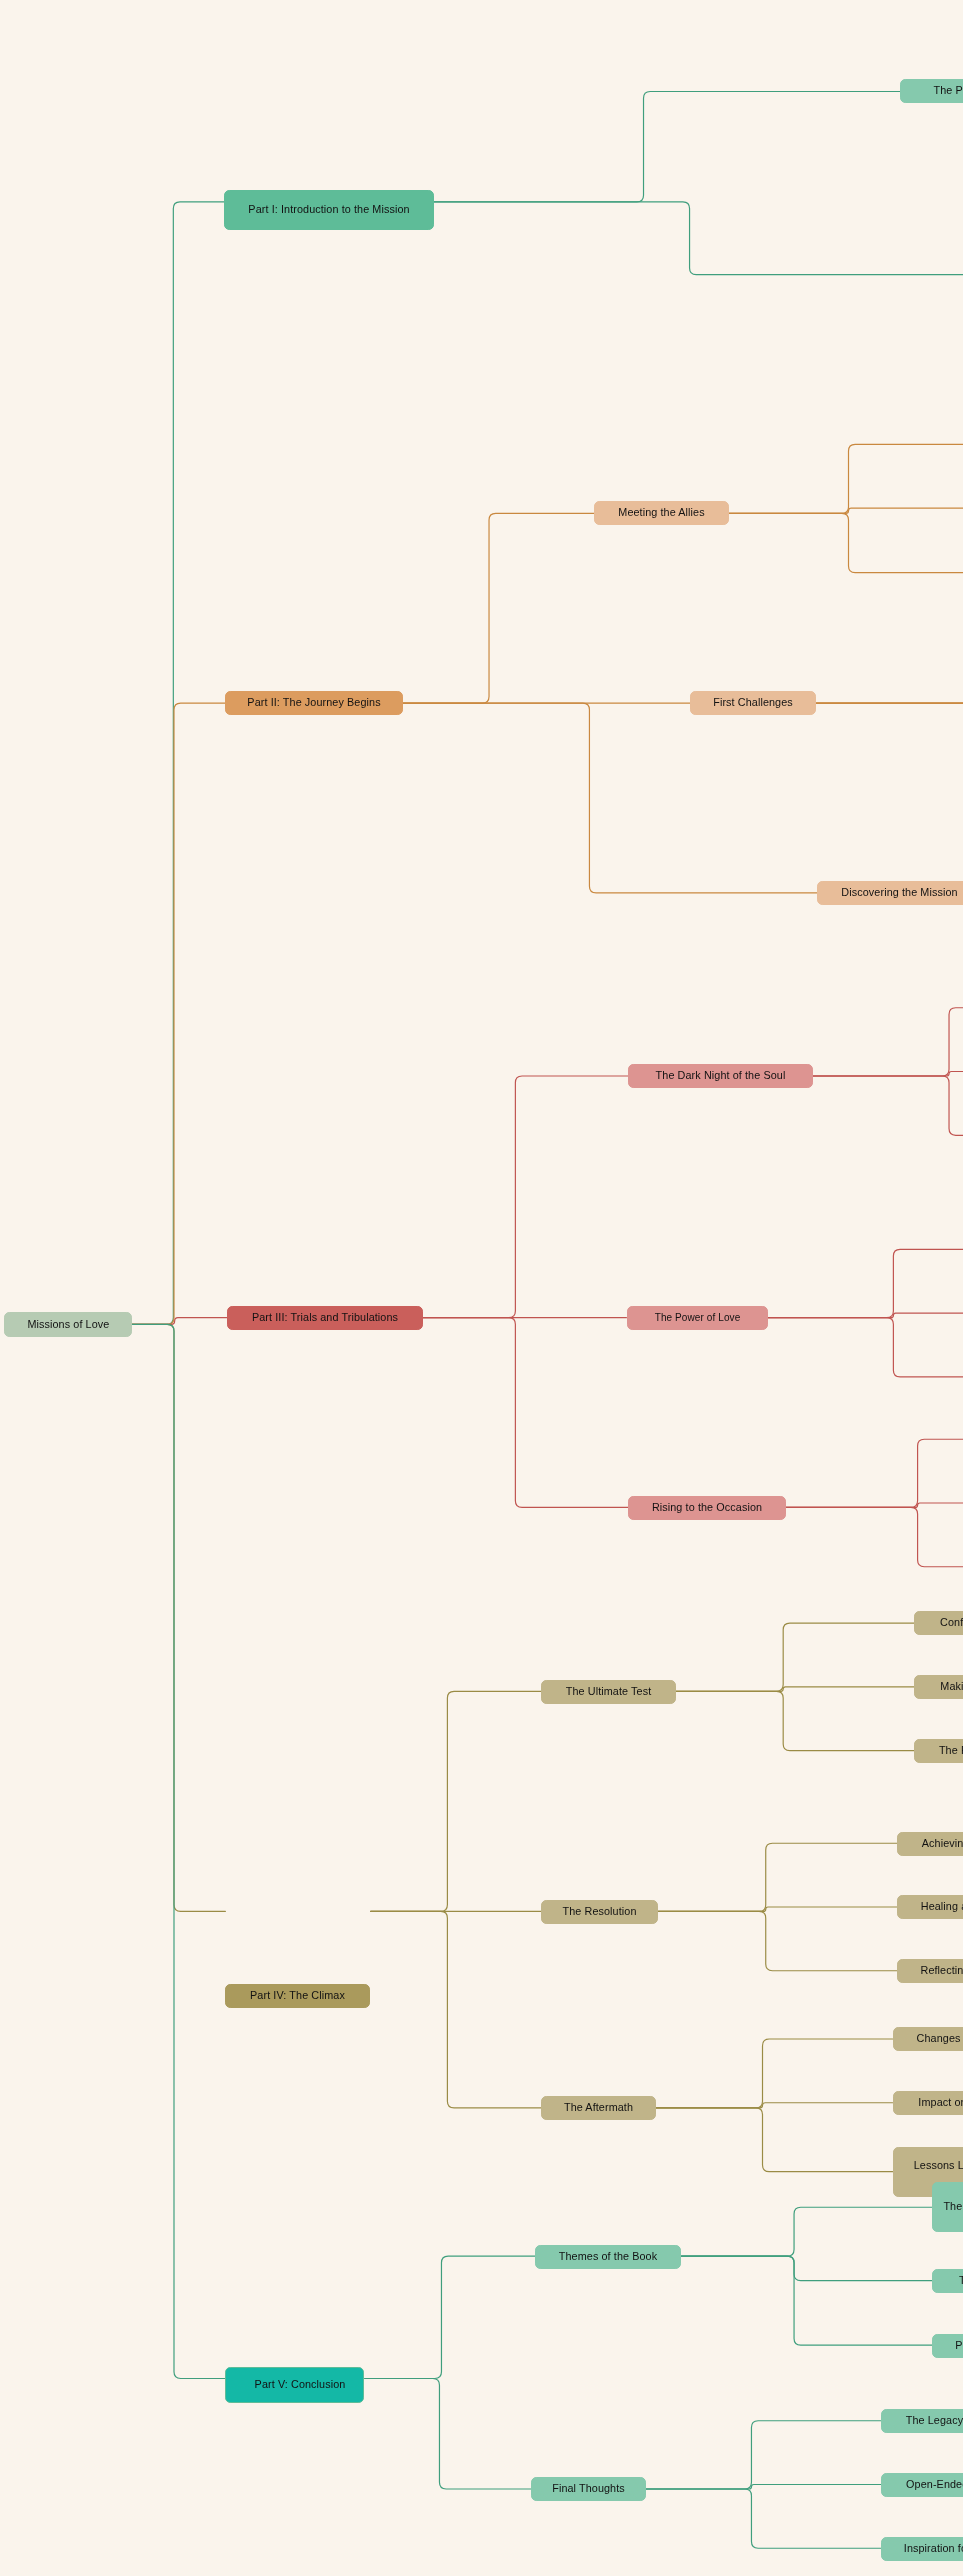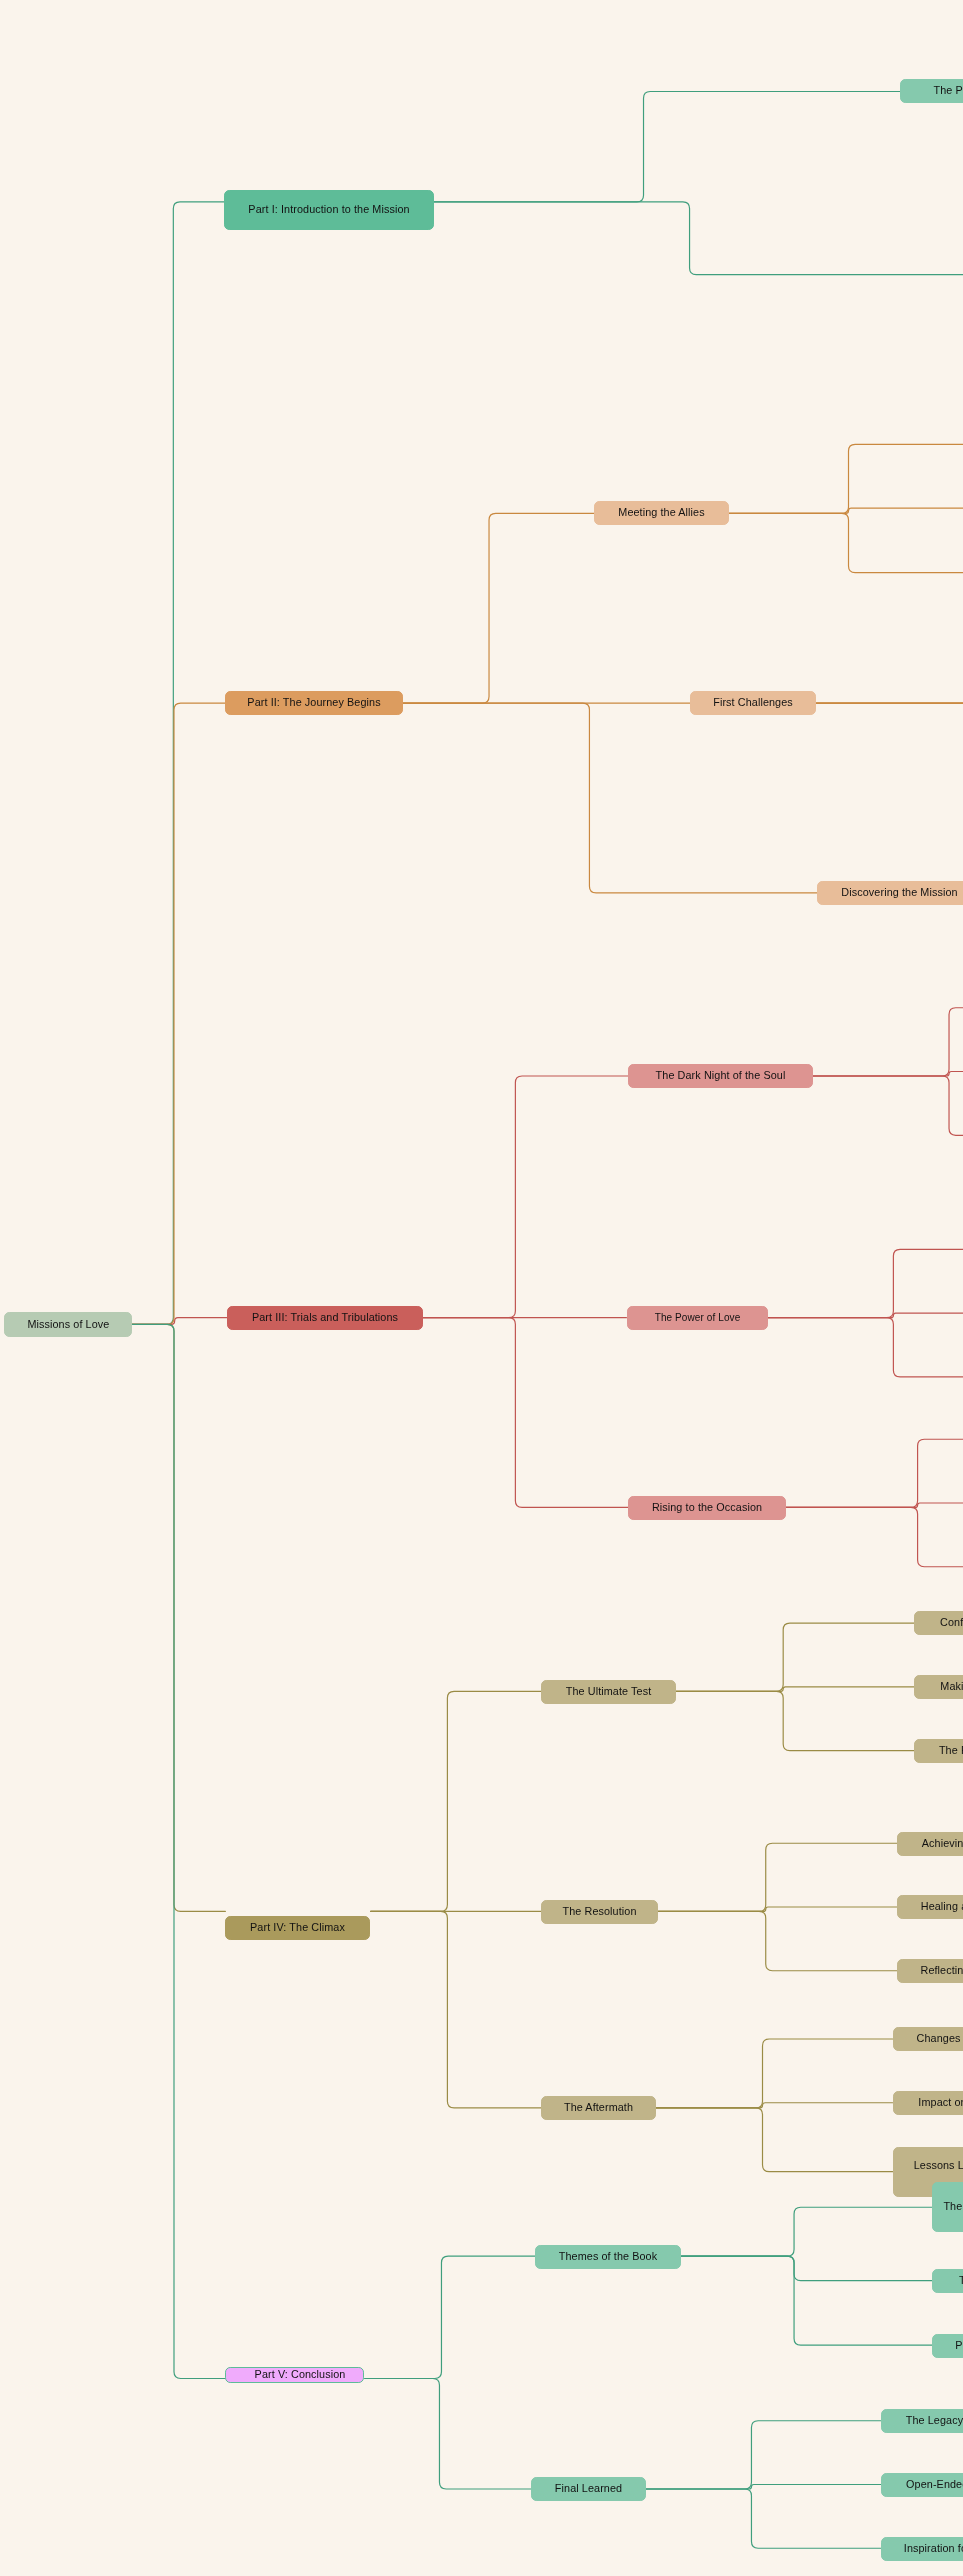--- a/index.html
+++ b/index.html
@@ -108,37 +108,37 @@
       <div class="node" style="left: 224px; top: 190px; width: 210px; height: 40px; background: rgb(94, 188, 152); border: 0.7px solid rgb(94, 188, 152); font-size: 10.8px;">Part I: Introduction to the Mission</div>
       <div class="node" style="left: 900px; top: 79px; width: 214px; height: 24px; background: rgb(133, 201, 173); border: 0.7px solid rgb(133, 201, 173); font-size: 10.8px;">The Protagonist's Background</div>
       <div class="node" style="left: 225px; top: 691px; width: 178px; height: 24px; background: rgb(220, 156, 95); border: 0.7px solid rgb(220, 156, 95); font-size: 10.8px;">Part II: The Journey Begins</div>
       <div class="node" style="left: 594px; top: 501px; width: 135px; height: 24px; background: rgb(232, 189, 153); border: 0.7px solid rgb(232, 189, 153); font-size: 10.8px;">Meeting the Allies</div>
       <div class="node" style="left: 690px; top: 691px; width: 126px; height: 24px; background: rgb(232, 189, 153); border: 0.7px solid rgb(232, 189, 153); font-size: 10.8px;">First Challenges</div>
       <div class="node" style="left: 817px; top: 881px; width: 165px; height: 24px; background: rgb(232, 189, 153); border: 0.7px solid rgb(232, 189, 153); font-size: 10.8px;">Discovering the Mission</div>
       <div class="node" style="left: 227px; top: 1306px; width: 196px; height: 24px; background: rgb(202, 95, 91); border: 0.7px solid rgb(202, 95, 91); font-size: 10.8px;">Part III: Trials and Tribulations</div>
       <div class="node" style="left: 628px; top: 1064px; width: 185px; height: 24px; background: rgb(221, 148, 145); border: 0.7px solid rgb(221, 148, 145); font-size: 10.8px;">The Dark Night of the Soul</div>
       <div class="node" style="left: 627px; top: 1306px; width: 141px; height: 24px; background: rgb(221, 148, 145); border: 0.7px solid rgb(221, 148, 145); font-size: 10px;">The Power of Love</div>
       <div class="node" style="left: 628px; top: 1496px; width: 158px; height: 24px; background: rgb(221, 148, 145); border: 0.7px solid rgb(221, 148, 145); font-size: 10.8px;">Rising to the Occasion</div>
-      <div class="node" style="left: 225px; top: 1916px; width: 145px; height: 24px; background: rgb(170, 154, 92); border: 0.7px solid rgb(170, 154, 92); font-size: 10.8px;">Part IV: The Climax</div>
+      <div class="node" style="left: 225px; top: 1984px; width: 145px; height: 24px; background: rgb(170, 154, 92); border: 0.7px solid rgb(170, 154, 92); font-size: 10.8px;">Part IV: The Climax</div>
       <div class="node" style="left: 541px; top: 1680px; width: 135px; height: 24px; background: rgb(192, 180, 137); border: 0.7px solid rgb(192, 180, 137); font-size: 10.8px;">The Ultimate Test</div>
       <div class="node" style="left: 914px; top: 1611px; width: 182px; height: 24px; background: rgb(192, 180, 137); border: 0.7px solid rgb(192, 180, 137); font-size: 10.8px;">Confronting the Antagonist</div>
       <div class="node" style="left: 914px; top: 1675px; width: 170px; height: 24px; background: rgb(192, 180, 137); border: 0.7px solid rgb(192, 180, 137); font-size: 10.8px;">Making Difficult Choices</div>
       <div class="node" style="left: 914px; top: 1739px; width: 185px; height: 24px; background: rgb(192, 180, 137); border: 0.7px solid rgb(192, 180, 137); font-size: 10.8px;">The Role of Faith and Hope</div>
       <div class="node" style="left: 541px; top: 1900px; width: 117px; height: 24px; background: rgb(192, 180, 137); border: 0.7px solid rgb(192, 180, 137); font-size: 10.8px; text-align: center;">The Resolution</div>
       <div class="node" style="left: 897px; top: 1832px; width: 156px; height: 24px; background: rgb(192, 180, 137); border: 0.7px solid rgb(192, 180, 137); font-size: 10.8px;">Achieving the Mission</div>
       <div class="node" style="left: 897px; top: 1895px; width: 178px; height: 24px; background: rgb(192, 180, 137); border: 0.7px solid rgb(192, 180, 137); font-size: 10.8px;">Healing and Reconciliation</div>
       <div class="node" style="left: 897px; top: 1959px; width: 172px; height: 24px; background: rgb(192, 180, 137); border: 0.7px solid rgb(192, 180, 137); font-size: 10.8px;">Reflecting on the Journey</div>
       <div class="node" style="left: 541px; top: 2096px; width: 115px; height: 24px; background: rgb(192, 180, 137); border: 0.7px solid rgb(192, 180, 137); font-size: 10.8px;">The Aftermath</div>
       <div class="node" style="left: 893px; top: 2027px; width: 180px; height: 24px; background: rgb(192, 180, 137); border: 0.7px solid rgb(192, 180, 137); font-size: 10.8px;">Changes in the Protagonist</div>
       <div class="node" style="left: 893px; top: 2091px; width: 149px; height: 24px; background: rgb(192, 180, 137); border: 0.7px solid rgb(192, 180, 137); font-size: 10.8px;">Impact on the World</div>
       <div class="node" style="left: 893px; top: 2147px; width: 182px; height: 50px; background: rgb(192, 180, 137); border: 0.7px solid rgb(192, 180, 137); font-size: 10.8px;">Lessons Learned and Future Paths</div>
-      <div class="node" style="left: 225px; top: 2367px; width: 139px; height: 16px; background: #f0abfc; border: 0.7px solid rgb(94, 188, 152); font-size: 10.8px; padding-left: 17px;">Part V: Conclusion</div>
+      <div class="node" style="left: 225px; top: 2367px; width: 139px; height: 36px; background: #14b8a6; border: 0.7px solid rgb(94, 188, 152); font-size: 10.8px; padding-left: 17px;">Part V: Conclusion</div>
       <div class="node" style="left: 535px; top: 2245px; width: 146px; height: 24px; background: rgb(133, 201, 173); border: 0.7px solid rgb(133, 201, 173); font-size: 10.8px;">Themes of the Book</div>
       <div class="node" style="left: 932px; top: 2182px; width: 191px; height: 50px; background: rgb(133, 201, 173); border: 0.7px solid rgb(133, 201, 173); font-size: 10.8px;">The Transformative Power of Love</div>
       <div class="node" style="left: 932px; top: 2269px; width: 202px; height: 24px; background: rgb(133, 201, 173); border: 0.7px solid rgb(133, 201, 173); font-size: 10.8px;">The Importance of Community</div>
       <div class="node" style="left: 932px; top: 2334px; width: 212px; height: 24px; background: rgb(133, 201, 173); border: 0.7px solid rgb(133, 201, 173); font-size: 10.8px;">Personal Growth and Redemption</div>
-      <div class="node" style="left: 531px; top: 2477px; width: 115px; height: 24px; background: rgb(133, 201, 173); border: 0.7px solid rgb(133, 201, 173); font-size: 10.8px;">Final Learned</div>
+      <div class="node" style="left: 531px; top: 2477px; width: 115px; height: 24px; background: rgb(133, 201, 173); border: 0.7px solid rgb(133, 201, 173); font-size: 10.8px;">Final Thoughts</div>
       <div class="node" style="left: 881px; top: 2409px; width: 178px; height: 24px; background: rgb(133, 201, 173); border: 0.7px solid rgb(133, 201, 173); font-size: 10.8px;">The Legacy of the Mission</div>
       <div class="node" style="left: 881px; top: 2473px; width: 165px; height: 24px; background: rgb(133, 201, 173); border: 0.7px solid rgb(133, 201, 173); font-size: 10.8px;">Open-Ended Questions</div>
       <div class="node" style="left: 881px; top: 2537px; width: 170px; height: 24px; background: rgb(133, 201, 173); border: 0.7px solid rgb(133, 201, 173); font-size: 10.8px;">Inspiration for the Reader</div>
     </div>
 </div>
 
 
 </body></html>

